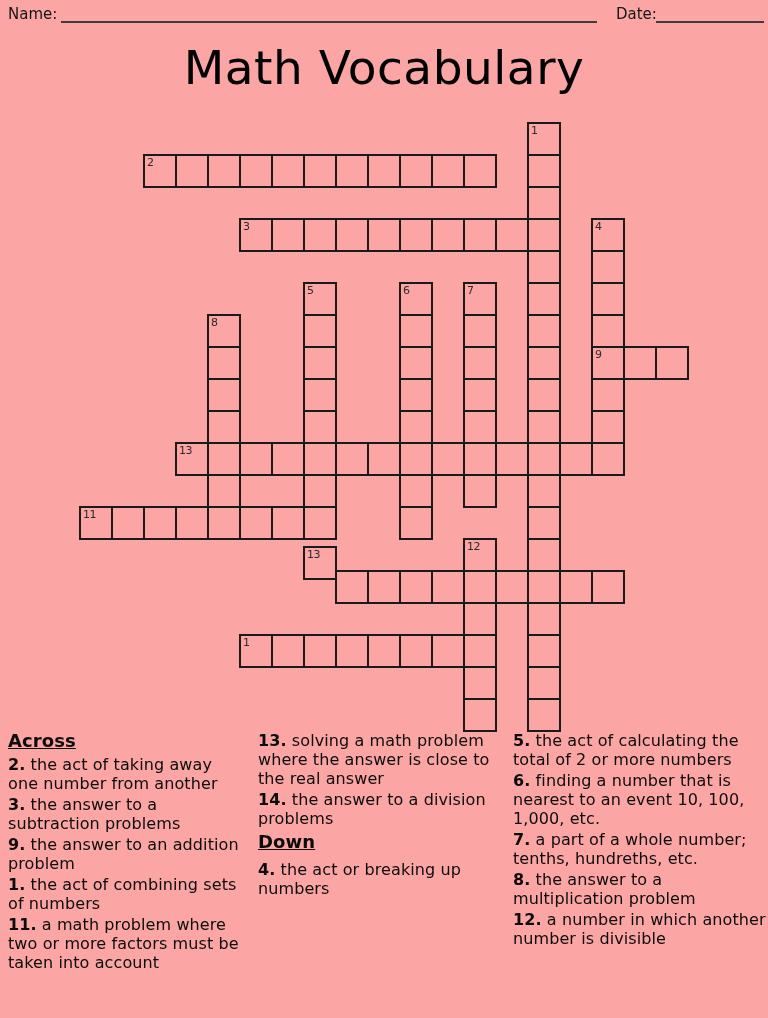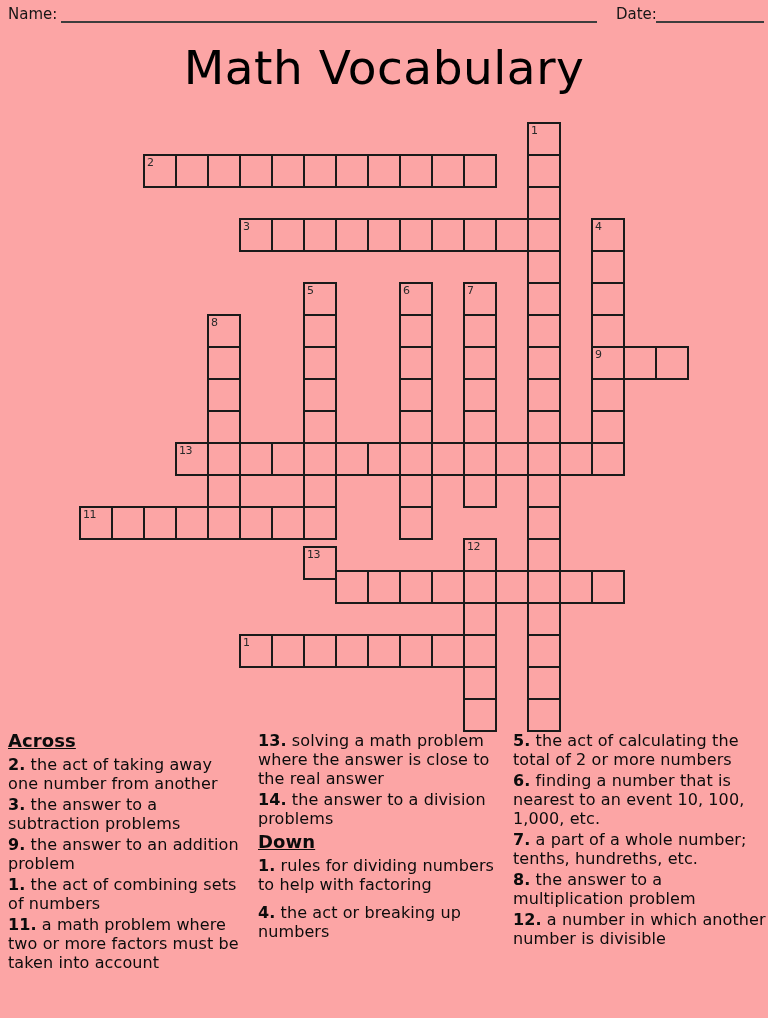--- a/index.html
+++ b/index.html
@@ -271,21 +271,20 @@
       <p class="clue"><b>2.</b> the act of taking away one number from another</p>
       <p class="clue"><b>3.</b> the answer to a subtraction problems</p>
       <p class="clue"><b>9.</b> the answer to an addition problem</p>
       <p class="clue"><b>1.</b> the act of combining sets of numbers</p>
       <p class="clue"><b>11.</b> a math problem where two or more factors must be taken into account</p>
     </div>
   <div class="clue-col" id="clue-col-1">
       <p class="clue"><b>13.</b> solving a math problem where the answer is close to the real answer</p>
       <p class="clue"><b>14.</b> the answer to a division problems</p>
       <div class="clue-header">Down</div>
-      <p class="clue"><b>1.</b> rules for dividing numbers to help with factoring</p>
       <p class="clue"><b>4.</b> the act or breaking up numbers</p>
     </div>
   <div class="clue-col" id="clue-col-2">
       <p class="clue"><b>5.</b> the act of calculating the total of 2 or more numbers</p>
       <p class="clue"><b>6.</b> finding a number that is nearest to an event 10, 100, 1,000, etc.</p>
       <p class="clue"><b>7.</b> a part of a whole number; tenths, hundreths, etc.</p>
       <p class="clue"><b>8.</b> the answer to a multiplication problem</p>
       <p class="clue"><b>12.</b> a number in which another number is divisible</p>
     </div>
 

